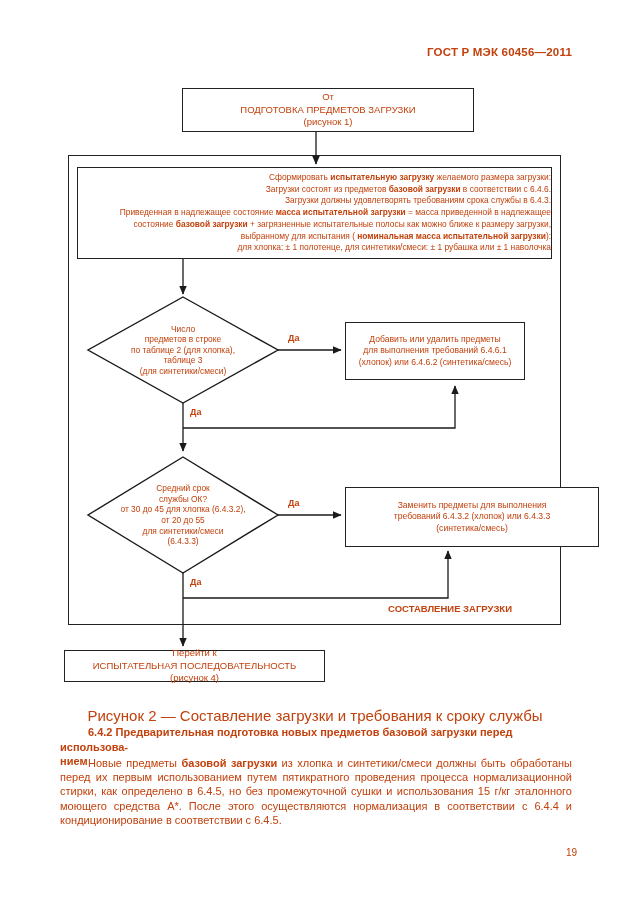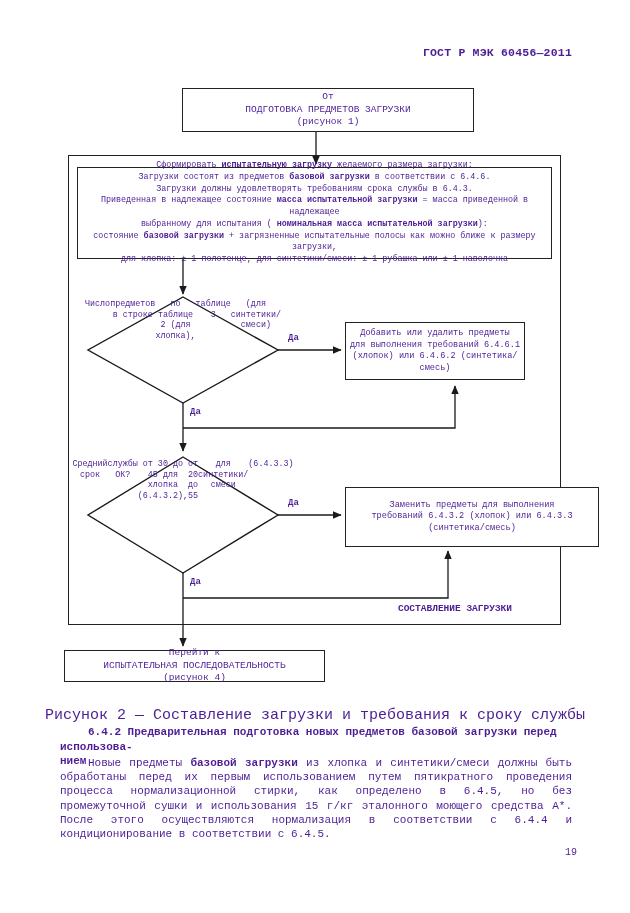--- a/index.html
+++ b/index.html
@@ -1,19 +1,19 @@
 <!DOCTYPE html>
 <html><head>
 <meta charset="utf-8">
 <style>
   html,body { margin:0; padding:0; background:#e8e8e8; }
   .page {
     position:relative; width:630px; height:913px; margin:0 auto;
-    background:#ffffff; color:#4c1d95; overflow:hidden;
-    font-family:Liberation Mono, monospace;
+    background:#ffffff; color:#c2410c; overflow:hidden;
+    font-family:Liberation Sans, sans-serif;
   }
   .hdr {
     position:absolute; top:46px; right:58px;
     font-size:11.5px; font-weight:bold; letter-spacing:0.2px;
   }
   
   .frame {
     position:absolute; left:68px; top:155px; width:493px; height:470px;
     border:1.5px solid #222; box-sizing:border-box; z-index:0; background:#fff;
   }
@@ -23,21 +23,21 @@
     box-sizing:border-box; display:flex; flex-direction:column; justify-content:center;
     text-align:center;
   }
   .fc-box.start, .fc-box.end { font-size:9.5px; }
   .fc-box.start div, .fc-box.end div { line-height:12.5px; }
   .fc-box.main { font-size:8.4px; }
   .fc-box.main div { line-height:11.7px; }
   .fc-box.action { font-size:8.6px; }
   .fc-box.action div { line-height:11.5px; }
   .diamond-text {
-    position:absolute; z-index:2; display:flex; flex-direction:row;
+    position:absolute; z-index:2; display:flex; flex-direction:column;
     justify-content:center; text-align:center; font-size:8.4px;
   }
   .diamond-text div { line-height:10.6px; }
   .da { position:absolute; z-index:2; font-size:9px; font-weight:bold; }
   .frame-label { position:absolute; left:0; top:603px; width:512px; text-align:right;
     z-index:2; font-size:9.5px; font-weight:bold; }
   
   .caption { position:absolute; top:707px; left:0; width:630px; text-align:center; font-size:15px; }
   .heading { position:absolute; top:725px; left:60px; width:512px;
     font-size:11px; font-weight:bold; line-height:14.5px; }
@@ -78,27 +78,27 @@
       <polygon points="183,457 278,515 183,573 88,515"></polygon>
     </g>
   </svg>
 
   <div class="fc-box start" style="left:182px; top:88px; width:292px; height:44px;">
       <div>От</div>
       <div>ПОДГОТОВКА ПРЕДМЕТОВ ЗАГРУЗКИ</div>
       <div>(рисунок 1)</div>
     </div>
 
-  <div class="fc-box main" style="left:77px; top:167px; width:475px; height:92px;">
+  <div class="fc-box main" style="left:77px; top:167px; width:475px; height:92px;text-align:right;">
       <div><span>Сформировать </span><b>испытательную загрузку</b><span> желаемого размера загрузки:</span></div>
       <div><span>Загрузки состоят из предметов </span><b>базовой загрузки</b><span> в соответствии с 6.4.6.</span></div>
       <div><span>Загрузки должны удовлетворять требованиям срока службы в 6.4.3.</span></div>
       <div><span>Приведенная в надлежащее состояние </span><b>масса испытательной загрузки</b><span> = масса приведенной в надлежащее</span></div>
+      <div><span>состояние </span><b>базовой загрузки</b><span> + загрязненные испытательные полосы как можно ближе к размеру загрузки,</span></div>
       <div><span>выбранному для испытания ( </span><b>номинальная масса испытательной загрузки</b><span>):</span></div>
-      <div><span>состояние </span><b>базовой загрузки</b><span> + загрязненные испытательные полосы как можно ближе к размеру загрузки,</span></div>
       <div><span>для хлопка: ± 1 полотенце, для синтетики/смеси: ± 1 рубашка или ± 1 наволочка</span></div>
     </div>
 
   <div class="diamond-text" style="left:88px; top:299px; width:190px; height:102px;">
       <div>Число</div>
       <div>предметов в строке</div>
       <div>по таблице 2 (для хлопка),</div>
       <div>таблице 3</div>
       <div>(для синтетики/смеси)</div>
     </div>

